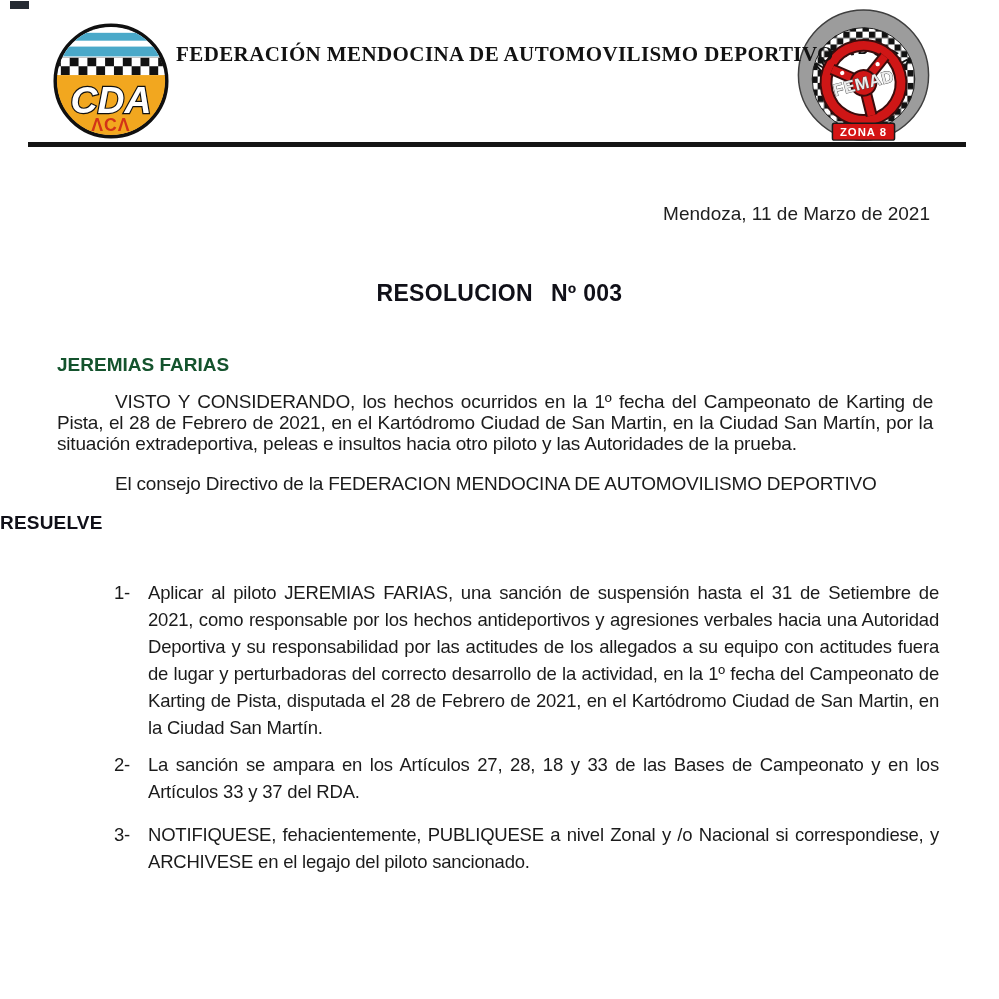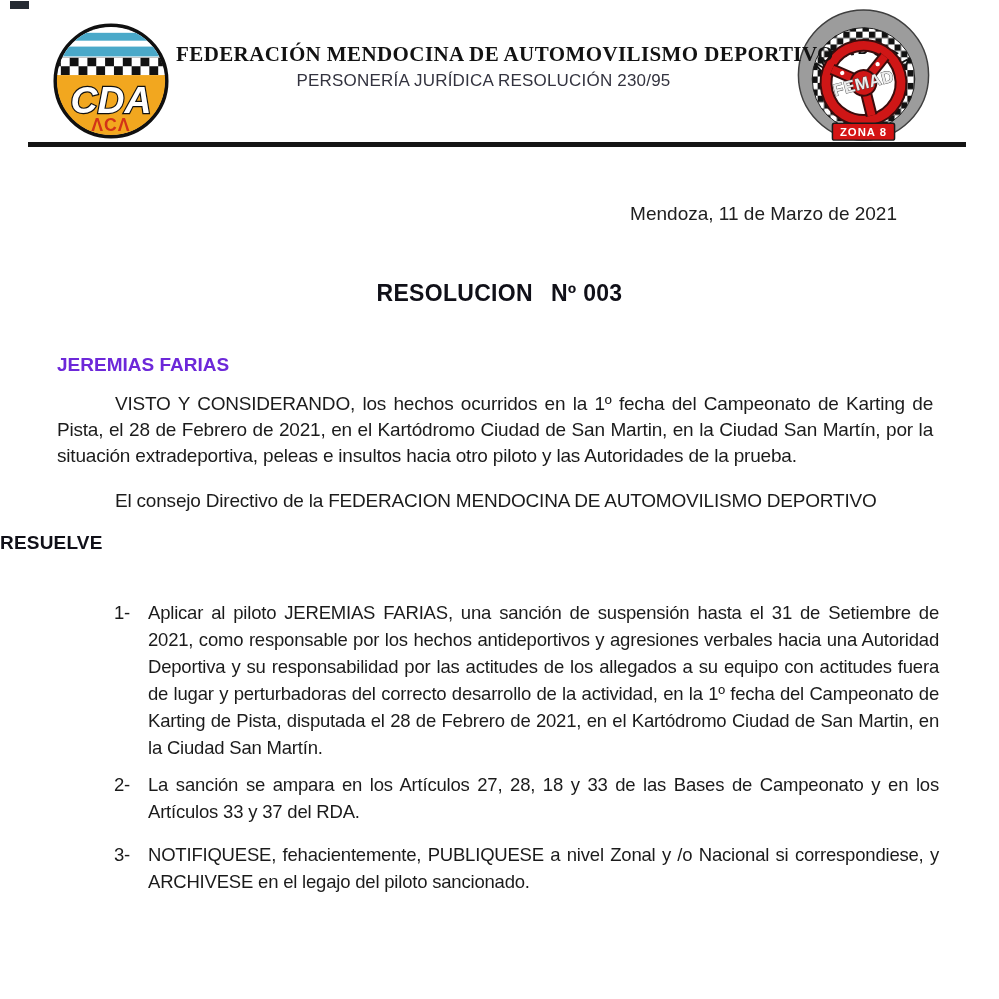--- a/index.html
+++ b/index.html
@@ -13,25 +13,25 @@
   .rule{position:absolute;top:142px;left:28px;width:938px;height:5px;background:#141414;z-index:1;}
   .logo-left{position:absolute;left:52px;top:22px;width:118px;height:118px;z-index:2;}
   .logo-right{position:absolute;left:792px;top:6px;width:143px;height:143px;z-index:2;}
   .hdr-text{position:absolute;left:176px;top:42px;width:615px;text-align:center;z-index:2;}
   .head-org{font-family:"Liberation Serif",serif;font-weight:bold;font-size:21px;letter-spacing:0.4px;color:#121212;white-space:nowrap;}
   .head-legal{font-size:17px;color:#33333f;margin-top:4px;letter-spacing:0.2px;}
   .head-email{font-size:17px;color:#1c1c30;margin-top:3px;}
   .head-email a{color:#3a35c8;text-decoration:underline;}
   .head-web{font-size:17px;color:#1c1c30;margin-top:3px;}
   
-  .date-line{margin-top:35px;text-align:right;padding-right:102px;font-size:19px;color:#202020;}
+  .date-line{margin-top:35px;text-align:right;padding-right:69px;font-size:19px;color:#202020;}
   .doc-title{margin-top:52px;text-align:center;font-weight:bold;font-size:23px;line-height:33px;letter-spacing:0.3px;color:#101018;}
   .doc-title .num-part{margin-left:18px;}
-  .addressee{margin:44px 0 0 57px;font-weight:bold;font-size:19px;color:#6d28d9;}
-  .para{margin:15px 66px 0 57px;font-size:19px;line-height:26px;text-align:justify;text-indent:58px;letter-spacing:-0.2px;color:#1b1b1b;}
+  .addressee{margin:44px 0 0 57px;font-weight:bold;font-size:19px;color:#14532d;}
+  .para{margin:15px 66px 0 57px;font-size:19px;line-height:21px;text-align:justify;text-indent:58px;letter-spacing:-0.2px;color:#1b1b1b;}
   .para.p2{margin-top:19px;}
   .resuelve{margin-top:18px;text-align:left;font-weight:bold;font-size:19px;letter-spacing:0.2px;color:#101018;}
   .rlist{margin-top:45px;}
   .ritem{display:flex;margin:0 60px 0 114px;font-size:18.5px;line-height:27px;letter-spacing:-0.2px;color:#1b1b1b;}
   .ritem.gap-sm{margin-top:10px;}
   .ritem.gap-md{margin-top:16px;}
   .rnum{width:34px;flex:none;}
   .rtext{flex:1;text-align:justify;}
 </style>
 </head>
@@ -94,21 +94,20 @@
       <circle cx="91" cy="63" r="2.2" fill="#ffffff"></circle>
       <circle cx="72.5" cy="60" r="2.2" fill="#ffffff"></circle>
       <text x="72.5" y="84" text-anchor="middle" font-family="Liberation Sans, sans-serif" font-weight="bold" font-size="17" fill="#ececec" stroke="#4a4a4a" stroke-width="0.9" paint-order="stroke" letter-spacing="0.5">FEMAD</text>
     </g>
     <rect x="41" y="119" width="63" height="17" rx="2" fill="#d41414" stroke="#1a1a1a" stroke-width="1.5"></rect>
     <text x="72.5" y="132" text-anchor="middle" font-family="Liberation Sans, sans-serif" font-weight="bold" font-size="11.5" fill="#ffffff" letter-spacing="1">ZONA 8</text>
   </svg>
 
   <div class="hdr-text">
     <div class="head-org">FEDERACIÓN MENDOCINA DE AUTOMOVILISMO  DEPORTIVO</div>
-    <div class="head-legal">PERSONERÍA JURÍDICA RESOLUCIÓN 230/95</div>
   </div>
 </div>
 
 <div class="date-line">Mendoza, 11 de Marzo de 2021</div>
 
 <div class="doc-title">
   <div>
     <span>RESOLUCION</span><span class="num-part">Nº 003</span>
   </div>
 </div>

